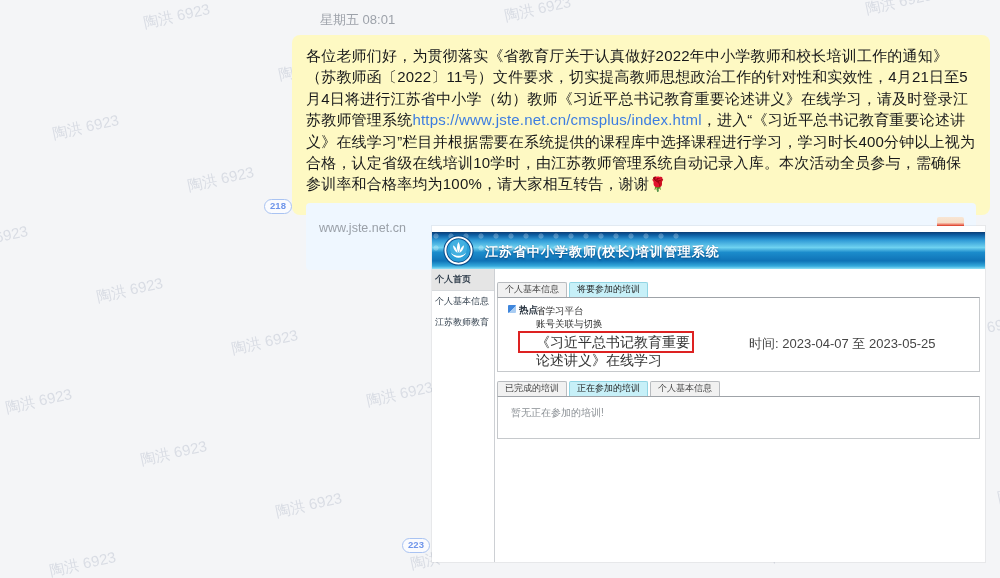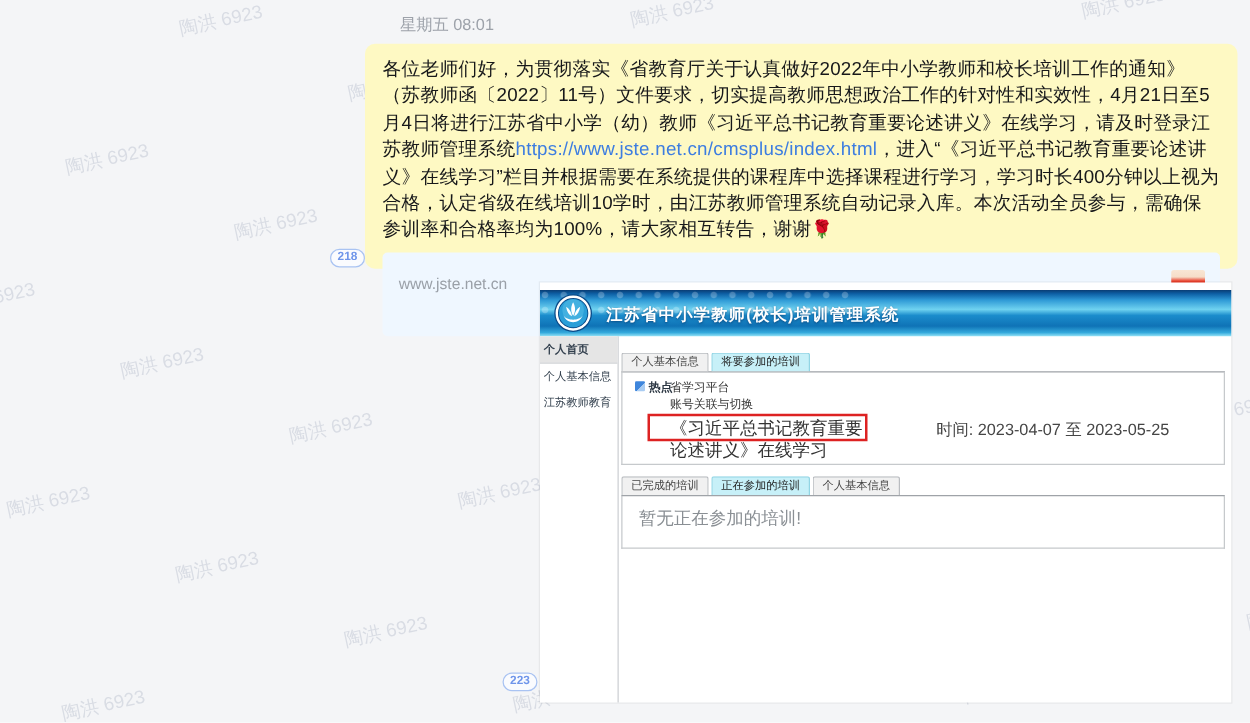--- a/index.html
+++ b/index.html
@@ -66,21 +66,21 @@
   .hot-item{height:13px;line-height:13px;cursor:pointer;}
   .hl-row{position:relative;height:24px;margin:1px 0;}
   .redbox{position:absolute;left:-18px;top:0;width:176px;height:22px;border:2px solid #dd2222;box-sizing:border-box;
     line-height:18px;padding-left:16px;font-size:14px;}
   .hl-time{position:absolute;left:213px;top:4px;font-size:13px;color:#454545;}
   .basic-row{margin-top:3px;height:13px;}
   .basic-text{margin-left:38px;color:#3aa043;line-height:13px;cursor:pointer;}
 
   .tabs2{margin-top:9px;}
   .panel2{height:43px;margin-top:0;}
-  .empty-text{padding:9px 0 0 13px;font-size:14px;color:#8a8f94;}
+  .empty-text{padding:9px 0 0 13px;font-size:10px;color:#8a8f94;}
 </style>
 </head>
 <body>
 
 <div class="stage">
   <div id="watermarks">
       <span class="wm" style="left: 143px; top: 7px;">陶洪 6923</span>
       <span class="wm" style="left: 52px; top: 118px;">陶洪 6923</span>
       <span class="wm" style="left: -39px; top: 229px;">陶洪 6923</span>
       <span class="wm" style="left: 278px; top: 59px;">陶洪 6923</span>

